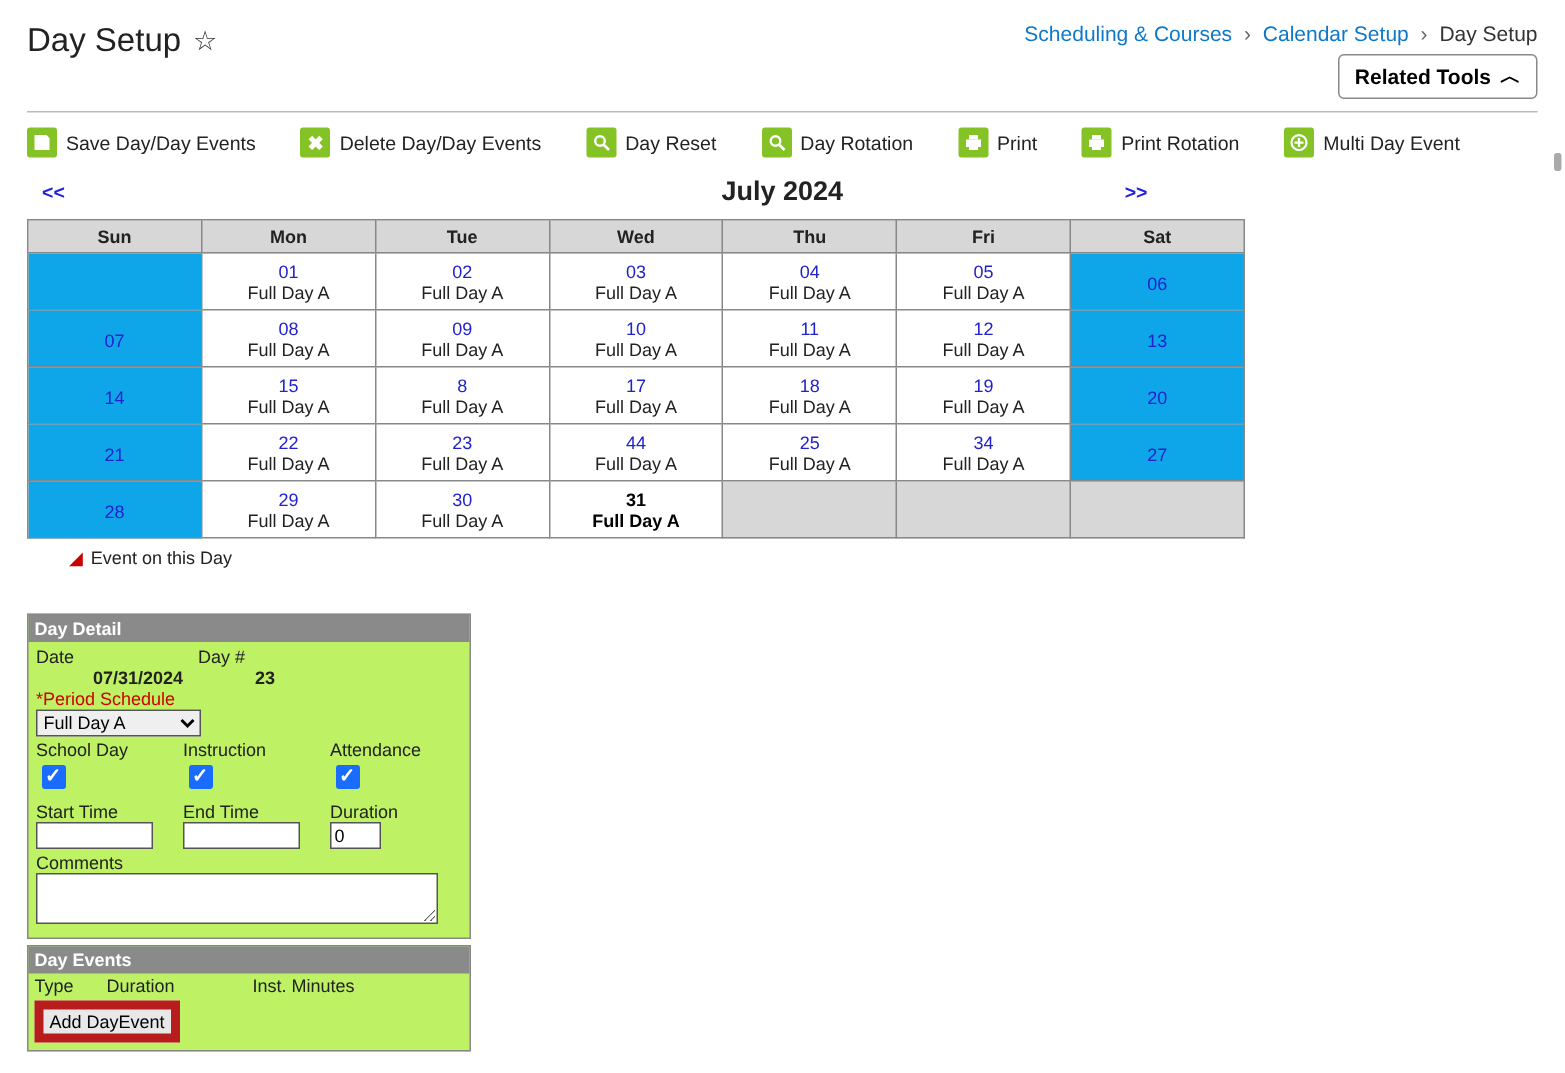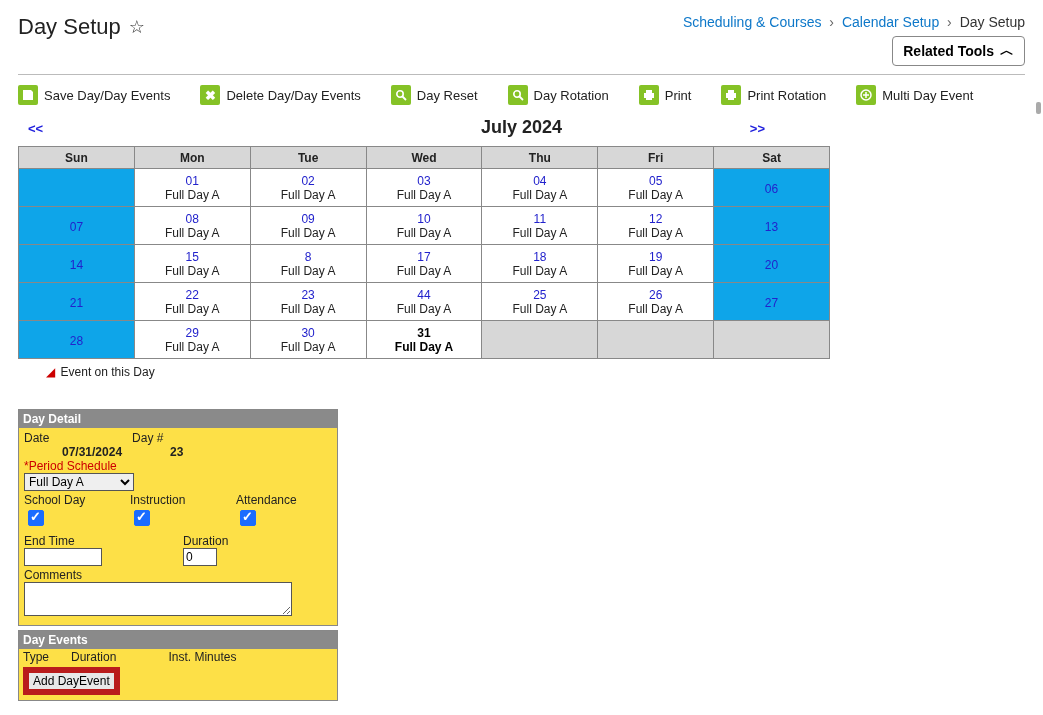--- a/index.html
+++ b/index.html
@@ -62,21 +62,21 @@
   .weekend { background: #0ea5e9; }
   .daynum { color: #2222cc; display: block; line-height: 14px; padding-top: 2px;}
   .daylabel { display: block; line-height: 14px; padding-bottom: 2px;}
   td.selected .daylabel, td.selected .daynum { font-weight: bold; color: #000; }
   .other-month { background: #d7d7d7; }
 
   .legend { margin: 6px 0 30px 28px; font-size: 12px; }
   .legend-caret { color: #c00; display:inline-block; transform: rotate(0deg); margin-right:2px;}
 
   
-  .panel { width: 320px; border: 1px solid #888; background: #fde047; margin-bottom: 4px; }
+  .panel { width: 296px; border: 1px solid #888; background: #bef264; margin-bottom: 4px; }
   .panel-title { background: #8a8a8a; color: #fff; font-size: 12px; font-weight: bold; padding: 2px 4px; }
   .panel-body { padding: 3px 5px 6px 5px; font-size: 12px; }
   .form-row { display: flex; gap: 10px; }
   .form-col { flex: 1; }
   .lbl { display: block; line-height: 14px; }
   .val-bold { font-weight: bold; margin-left: 38px; }
   .req { color: #c00; }
   select.period { border: 1px solid #555; background: #efefef; font-size: 12px; width: 110px; }
   .chk { width: 16px; height: 16px; appearance: none; background: #1a6cff; border: 1px solid #1a6cff; border-radius: 2px; position: relative; }
   .chk::after { content: "✓"; color: #fff; position: absolute; top: -2px; left: 1px; font-size: 13px; font-weight: bold; }
@@ -288,21 +288,21 @@
         </td>
         <td>
           <span class="daynum">44</span>
           <span class="daylabel">Full Day A</span>
         </td>
         <td>
           <span class="daynum">25</span>
           <span class="daylabel">Full Day A</span>
         </td>
         <td>
-          <span class="daynum">26</span>
+          <span class="daynum">34</span>
           <span class="daylabel">Full Day A</span>
         </td>
         <td class="weekend">
           <span class="daynum">27</span>
         </td>
       </tr>
       <tr>
         <td class="weekend">
           <span class="daynum">28</span>
         </td>
@@ -356,20 +356,24 @@
       <div class="form-col">
         <span class="lbl">Instruction</span>
         <input type="checkbox" class="chk" checked="" style="">
       </div>
       <div class="form-col">
         <span class="lbl">Attendance</span>
         <input type="checkbox" class="chk" checked="" style="">
       </div>
     </div>
     <div class="form-row" style="margin-top:2px;">
+      <div class="form-col">
+        <span class="lbl">Start Time</span>
+        <input class="txt" value="" style="">
+      </div>
       <div class="form-col">
         <span class="lbl">End Time</span>
         <input class="txt" value="" style="">
       </div>
       <div class="form-col">
         <span class="lbl">Duration</span>
         <input class="txt" style="width: 34px;" value="0">
       </div>
     </div>
     <span class="lbl" style="margin-top:2px;">Comments</span>

